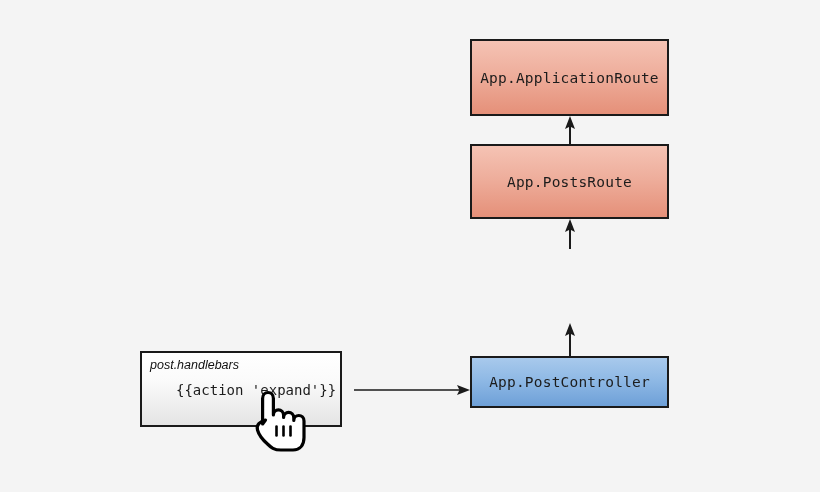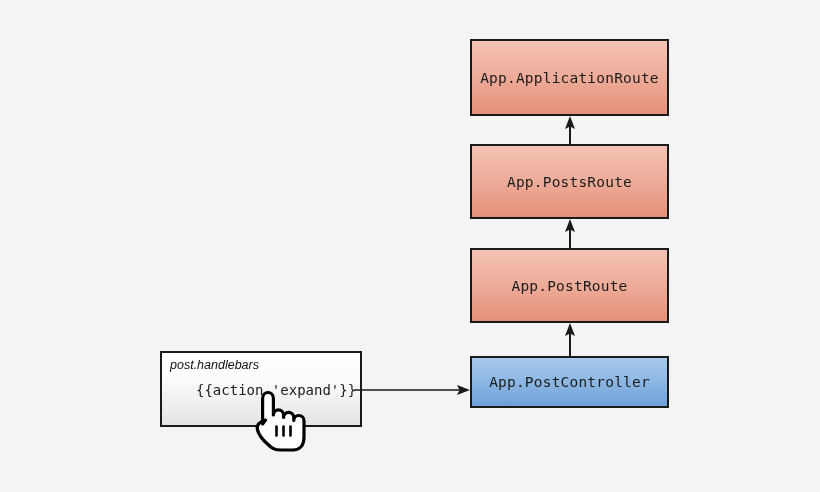--- a/index.html
+++ b/index.html
@@ -41,21 +41,21 @@
   }
 
   #node-application-route { left: 470px; top: 39px;  width: 199px; height: 77px; }
   #node-posts-route       { left: 470px; top: 144px; width: 199px; height: 75px; }
   #node-post-route        { left: 470px; top: 248px; width: 199px; height: 75px; }
   #node-post-controller   { left: 470px; top: 356px; width: 199px; height: 52px; }
 
   
   #node-template {
     position: absolute;
-    left: 160px;
+    left: 140px;
     top: 351px;
     width: 202px;
     height: 76px;
     box-sizing: border-box;
     border: 2px solid #1a1a1a;
     background: linear-gradient(to bottom, #ffffff 0%, #fafafa 40%, #e4e4e4 100%);
     padding: 6px 8px 0 8px;
   }
   #node-template .tpl-filename {
     font-family: "Liberation Sans", sans-serif;
@@ -96,23 +96,20 @@
 <div id="canvas">
 
   <div class="node node-route" id="node-application-route">
     <span>App.ApplicationRoute</span>
   </div>
 
   <div class="node node-route" id="node-posts-route">
     <span>App.PostsRoute</span>
   </div>
 
-  <div class="node node-route" id="node-post-route">
-    <span>App.PostRoute</span>
-  </div>
 
   <div class="node node-controller" id="node-post-controller">
     <span>App.PostController</span>
   </div>
 
   <div id="node-template">
     <div class="tpl-filename">post.handlebars</div>
     <div class="tpl-code">{{action 'expand'}}</div>
   </div>
 

